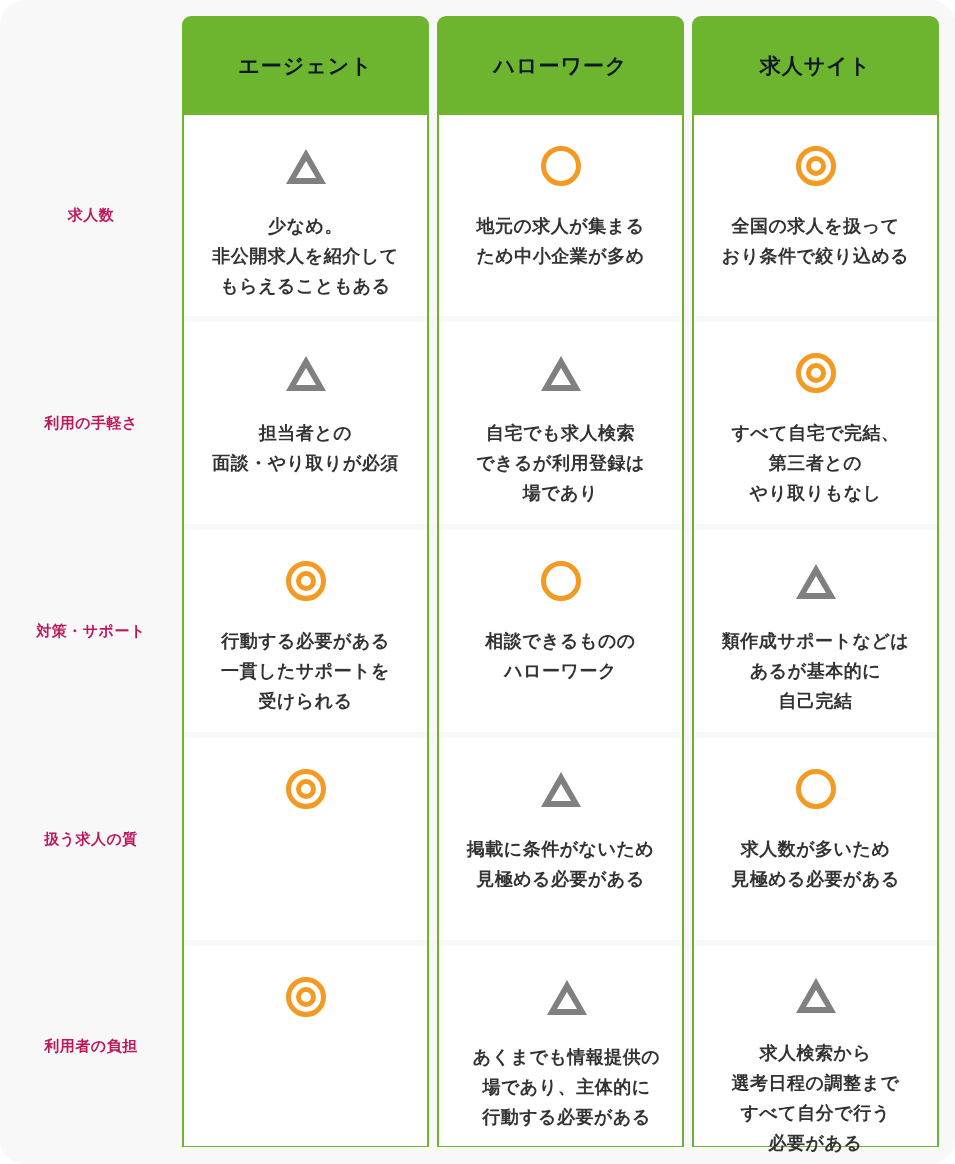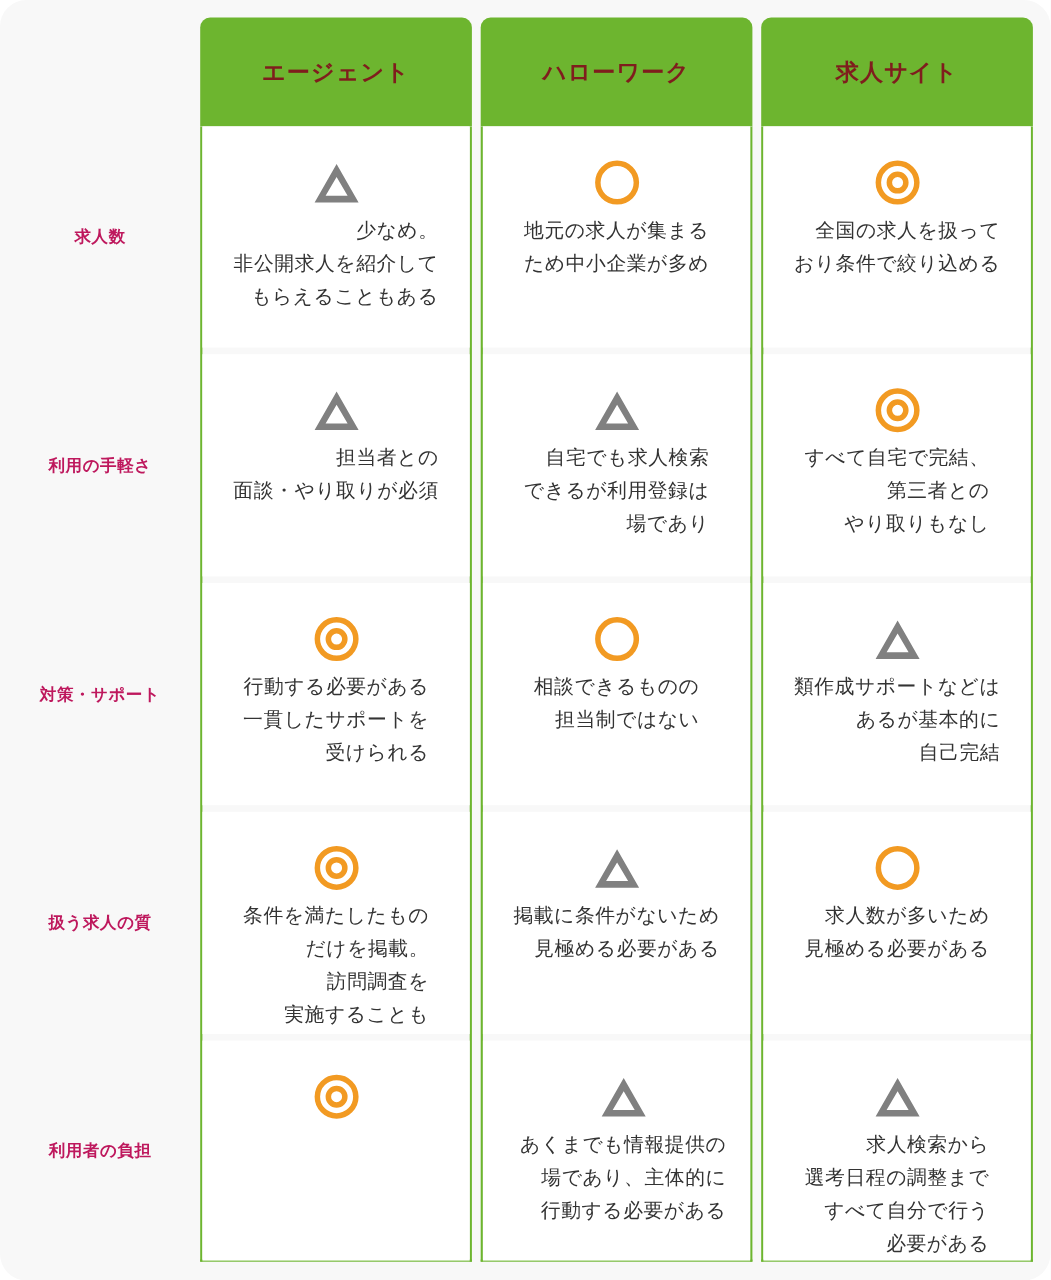--- a/index.html
+++ b/index.html
@@ -23,39 +23,39 @@
       font-size: 15px; font-weight: bold; color: #be185d;
       letter-spacing: 0.5px;
     }
     .col {
       position: absolute; top: 16px; width: 247px; height: 1131px;
     }
     .col-header {
       height: 99px; background: #6db52f;
       border-radius: 9px 9px 0 0;
       display: flex; align-items: center; justify-content: center;
-      color: #7f1d1d; font-size: 21px; font-weight: bold; letter-spacing: 1px;
+      color: #0f172a; font-size: 21px; font-weight: bold; letter-spacing: 1px;
     }
     .col-body {
       position: absolute; top: 99px; left: 0; right: 0; bottom: 0;
       border-left: 2px solid #6db52f;
       border-right: 2px solid #6db52f;
       border-bottom: 2px solid #6db52f;
       background: #f8f8f8;
     }
     .cell {
       position: absolute; left: 0; right: 0;
       background: #ffffff;
       display: flex; flex-direction: column; align-items: center;
       padding-top: 30px; box-sizing: border-box;
     }
     .cell-text {
-      margin-top: 8px;
-      font-size: 18px; font-weight: normal; color: #333333;
-      text-align: right; line-height: 30px; white-space: pre-line;
+      margin-top: 24px;
+      font-size: 18px; font-weight: bold; color: #333333;
+      text-align: center; line-height: 30px; white-space: pre-line;
       letter-spacing: 0.5px;
     }
     .icon { width: 44px; height: 42px; display: flex; align-items: center; justify-content: center; }
     .icon svg { display: block; }
   </style>
 </head>
 <body>
 
 <div class="frame">
 
@@ -100,24 +100,20 @@
 一貫したサポートを
 受けられる</div>
         </div>
         <div class="cell" style="top: 623px; height: 202px;">
           <div class="icon">
             <svg width="42" height="42" viewBox="0 0 42 42">
               <circle cx="21" cy="21" r="17.5" fill="none" stroke="#f29a22" stroke-width="5"></circle>
               <circle cx="21" cy="21" r="7.5" fill="none" stroke="#f29a22" stroke-width="5"></circle>
             </svg>
           </div>
-          <div class="cell-text">条件を満たしたもの
-だけを掲載。
-訪問調査を
-実施することも</div>
         </div>
         <div class="cell" style="top: 831px; height: 200px;">
           <div class="icon">
             <svg width="42" height="42" viewBox="0 0 42 42">
               <circle cx="21" cy="21" r="17.5" fill="none" stroke="#f29a22" stroke-width="5"></circle>
               <circle cx="21" cy="21" r="7.5" fill="none" stroke="#f29a22" stroke-width="5"></circle>
             </svg>
           </div>
         </div>
       </div>
@@ -144,21 +140,21 @@
 できるが利用登録は
 場であり</div>
         </div>
         <div class="cell" style="top: 415px; height: 202px;">
           <div class="icon">
             <svg width="42" height="42" viewBox="0 0 42 42">
               <circle cx="21" cy="21" r="17.5" fill="none" stroke="#f29a22" stroke-width="5"></circle>
             </svg>
           </div>
           <div class="cell-text">相談できるものの
-担当制ではない</div>
+ハローワーク</div>
         </div>
         <div class="cell" style="top: 623px; height: 202px;">
           <div class="icon">
             <svg width="44" height="38" viewBox="0 0 44 38">
               <path d="M22 2 L42 37 L2 37 Z M22 14 L12 31 L32 31 Z" fill="#808080" fill-rule="evenodd"></path>
             </svg>
           </div>
           <div class="cell-text">掲載に条件がないため
 見極める必要がある</div>
         </div>

